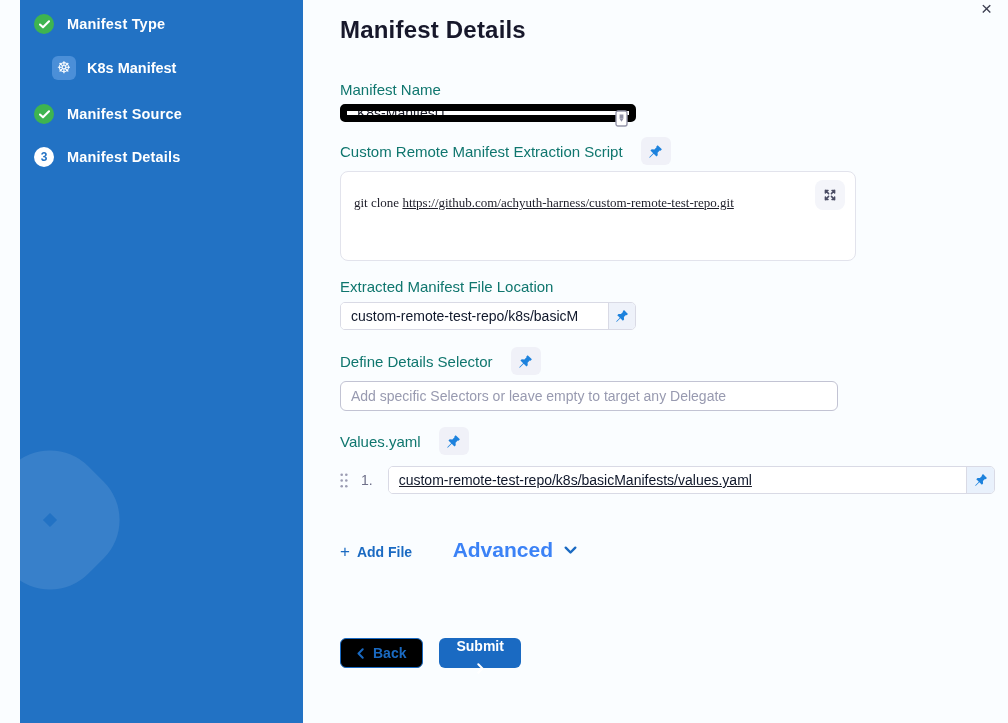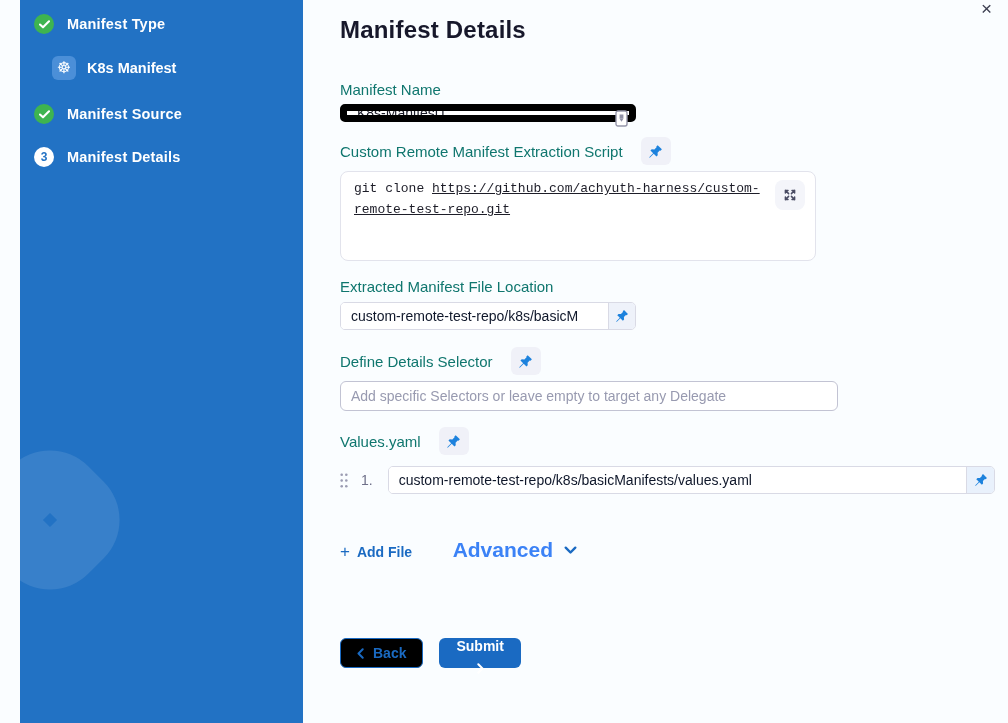--- a/index.html
+++ b/index.html
@@ -48,23 +48,23 @@
 
   .text-input {
     height:18px; border:7px solid #000000; border-radius:5px; background:#fff;
     font-family:"Liberation Sans", sans-serif; font-size:14px; color:#1b1c28;
     padding:0 10px; outline:none; width:100%;
   }
   .name-wrap { position:relative; width:296px; margin-top:6px; }
   .name-wrap .edit-icon { position:absolute; right:8px; top:6px; }
 
   .script-box {
-    margin-top:6px; width:476px; height:90px; border:1px solid #e2e3ec; border-radius:8px;
-    background:#fff; padding:6px 50px 8px 13px; position:relative;
-    font-family:Liberation Mono, monospace; font-size:13px; line-height:21px; color:#1d1d28;
+    margin-top:6px; width:516px; height:90px; border:1px solid #e2e3ec; border-radius:8px;
+    background:#fff; padding:20px 50px 8px 13px; position:relative;
+    font-family:Liberation Serif, serif; font-size:13px; line-height:21px; color:#1d1d28;
     cursor:text;
   }
   .script-box .u { text-decoration:underline; }
   .expand-btn { position:absolute; top:8px; right:10px; width:30px; height:30px;
                 border-radius:8px; background:#f4f5fa; display:flex; align-items:center;
                 justify-content:center; cursor:pointer; }
 
   .input-group { display:flex; width:296px; height:28px; border:1px solid #d9dae5;
                  border-radius:5px; background:#fff; overflow:hidden; margin-top:7px; }
   .input-group input { flex:1; min-width:0; border:none; outline:none; padding:0 10px;
@@ -72,21 +72,21 @@
   .pin-cell { width:27px; background:#eef2fa; border-left:1px solid #d9dae5;
               display:flex; align-items:center; justify-content:center; cursor:pointer; }
 
   .delegate-input { width:498px; height:30px; margin-top:6px; border:1px solid #c2c3d3;
                     border-radius:6px; }
   .delegate-input::placeholder, .text-input::placeholder { color:#989ab0; }
 
   .values-row { margin-top:11px; display:flex; align-items:center; width:655px; }
   .drag-handle { margin-right:13px; cursor:grab; display:flex; }
   .row-index { font-size:14px; color:#6e7089; margin-right:15px; }
-  .values-group { flex:1; margin-top:0; width:auto; }
+  .values-group { flex:1; margin-top:0; width:auto;text-decoration:underline; }
   .values-group .pin-cell { width:28px; background:#e9f1fc; }
 
   .add-file { margin-top:22px; display:inline-flex; align-items:center; gap:7px;
               color:#1a6ac2; font-size:14px; font-weight:700; cursor:pointer; }
   .add-file .plus { font-size:17px; font-weight:400; line-height:1; }
 
   .advanced-row { margin-top:44px; display:inline-flex; align-items:center; gap:11px; cursor:pointer; }
   .advanced-label { font-size:21px; font-weight:700; color:#3b82f6;margin-left:36px; }
 
   .btn-row { margin-top:76px; display:flex; align-items:center; gap:16px; }

